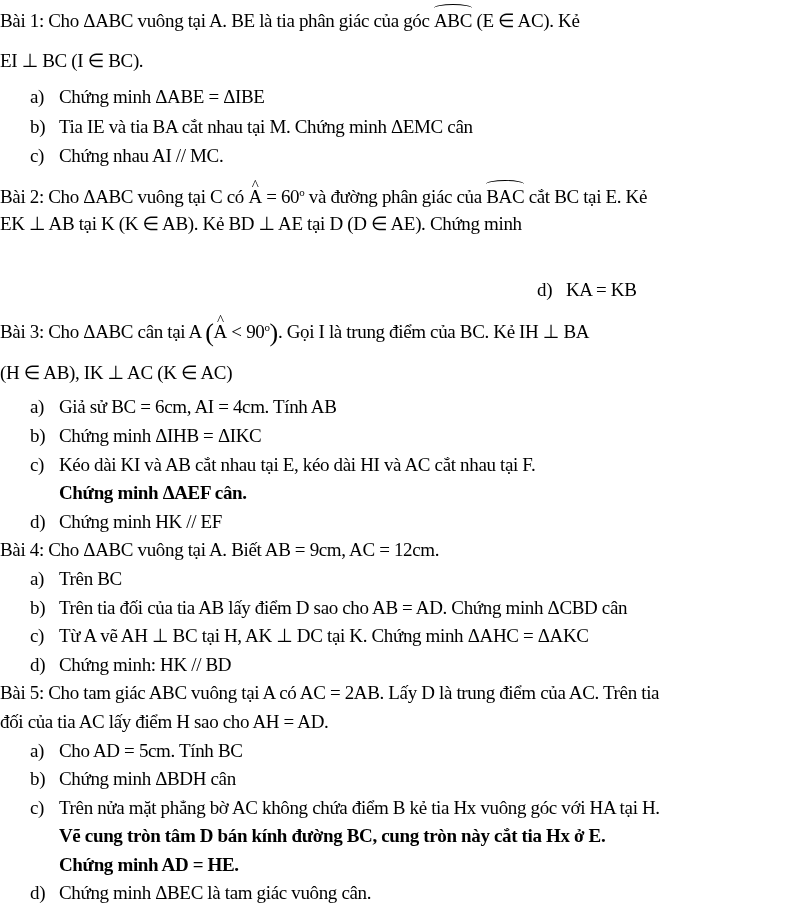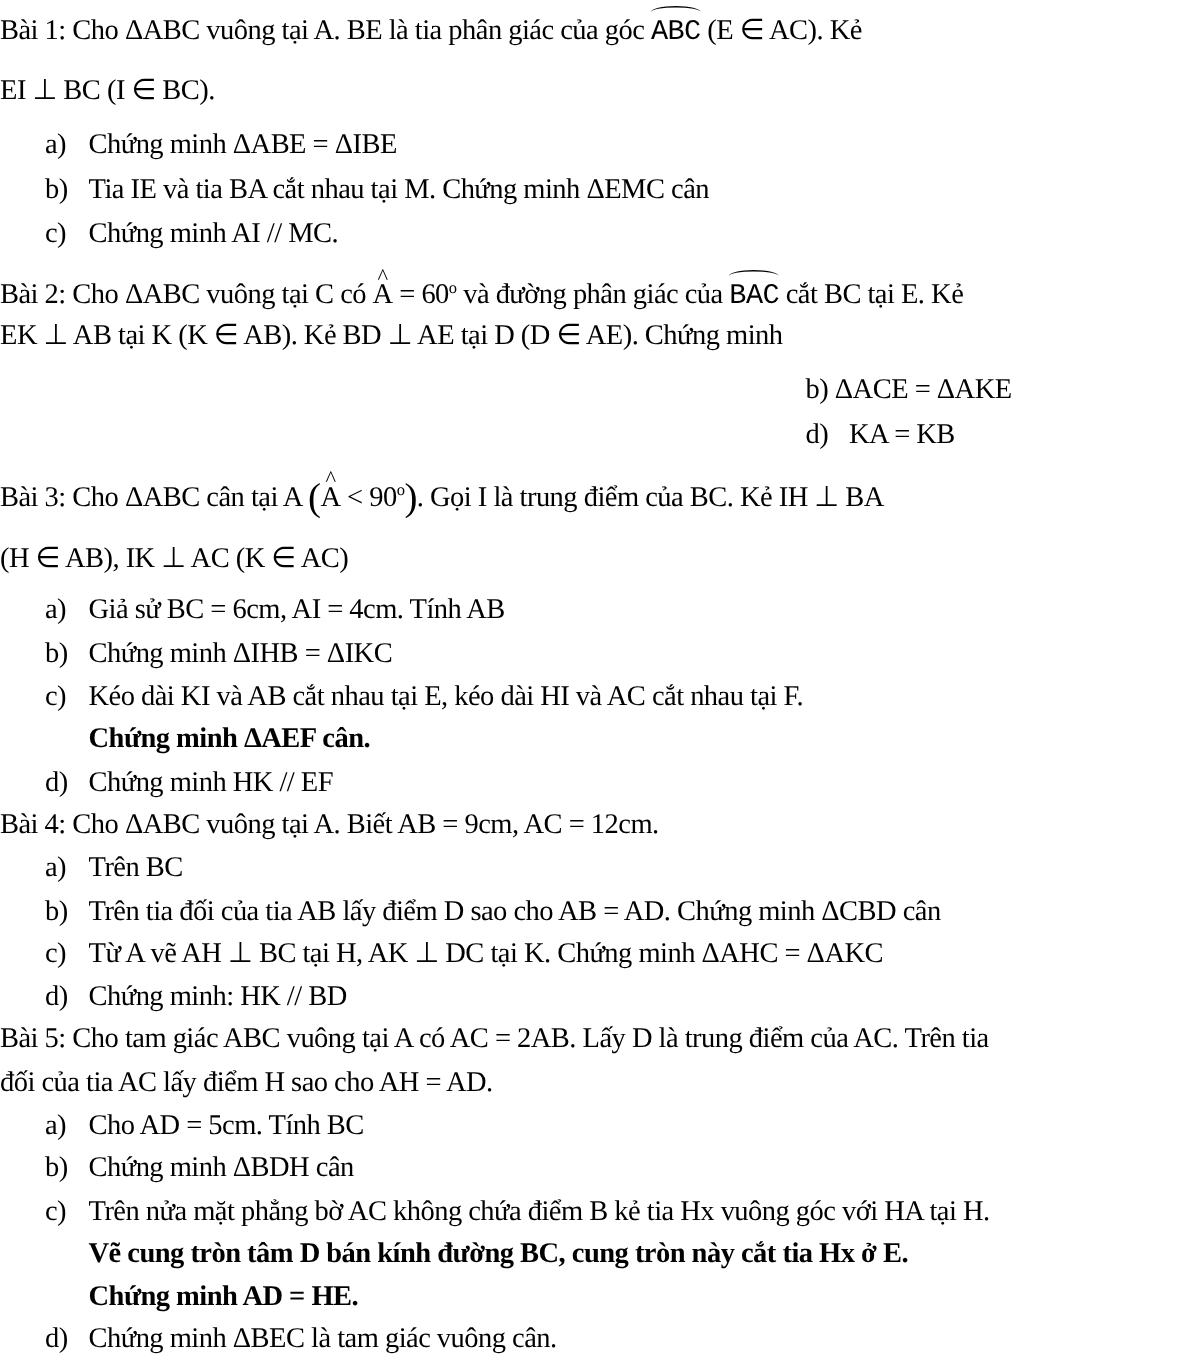--- a/index.html
+++ b/index.html
@@ -5,21 +5,21 @@
   html, body { margin: 0; padding: 0; background: #ffffff; }
   body { width: 800px; height: 909px; overflow: hidden; position: relative;
          font-family: "Liberation Serif", serif; color: #000; }
   .line { position: absolute; left: 0; white-space: nowrap; font-size: 19px;
           line-height: 22px; letter-spacing: -0.35px; }
   .b { font-weight: normal; }
   .ind { left: 30px; }
   .ind2 { left: 59px; font-weight: bold; }
   .lbl { display: inline-block; width: 29px; }
   .col2 { position: absolute; left: 537px; white-space: nowrap; }
-  .hat { position: relative; display: inline-block; font-family: Liberation Mono, monospace; }
+  .hat { position: relative; display: inline-block; }
   .hat::before { content: ""; position: absolute; left: 0; right: 0; top: -6px; height: 7px;
                  border-top: 1.4px solid #000; border-radius: 50% 50% 0 0; }
   .chat { position: relative; display: inline-block; }
   .chat::before { content: "^"; position: absolute; left: 50%; transform: translateX(-50%);
                   top: -12px; font-size: 15px; }
   .bigp { font-size: 26px; line-height: 20px; vertical-align: -3px; }
   sup { font-size: 11px; vertical-align: 7px; }
 </style>
 </head>
 <body>
@@ -29,30 +29,29 @@
   <span>Cho ΔABC vuông tại A. BE là tia phân giác của góc </span><span class="hat">ABC</span><span> (E ∈ AC). Kẻ</span>
 </div>
 <div class="line" style="top:50px">EI ⊥ BC (I ∈ BC).</div>
 <div class="line ind" style="top:86px">
   <span class="lbl">a)</span><span>Chứng minh ΔABE = ΔIBE</span>
 </div>
 <div class="line ind" style="top:116px">
   <span class="lbl">b)</span><span>Tia IE và tia BA cắt nhau tại M. Chứng minh ΔEMC cân</span>
 </div>
 <div class="line ind" style="top:145px">
-  <span class="lbl">c)</span><span>Chứng minh AI // MC.</span>
+  <span class="lbl">c)</span><span>Chứng nhau AI // MC.</span>
 </div>
 
 <div class="line" style="top:181px">
   <span class="b">Bài 2:</span>
   <span>Cho ΔABC vuông tại C có </span><span class="chat">A</span><span> = 60</span><sup>o</sup><span> và đường phân giác của </span><span class="hat">BAC</span><span> cắt BC tại E. Kẻ</span>
 </div>
 <div class="line" style="top:213px">EK ⊥ AB tại K (K ∈ AB). Kẻ BD ⊥ AE tại D (D ∈ AE). Chứng minh</div>
 <div class="line ind" style="top:249px; width:770px">
-  <span class="col2" style="left:507px"><span>b)</span> <span>ΔACE = ΔAKE</span></span>
 </div>
 <div class="line ind" style="top:279px; width:770px">
   <span class="col2" style="left:507px"><span class="lbl">d)</span><span>KA = KB</span></span>
 </div>
 
 <div class="line" style="top:316px">
   <span class="b">Bài 3:</span>
   <span>Cho ΔABC cân tại A </span><span class="bigp">(</span><span class="chat">A</span><span> &lt; 90</span><sup>o</sup><span class="bigp">)</span><span>. Gọi I là trung điểm của BC. Kẻ IH ⊥ BA</span>
 </div>
 <div class="line" style="top:362px">(H ∈ AB), IK ⊥ AC (K ∈ AC)</div>

